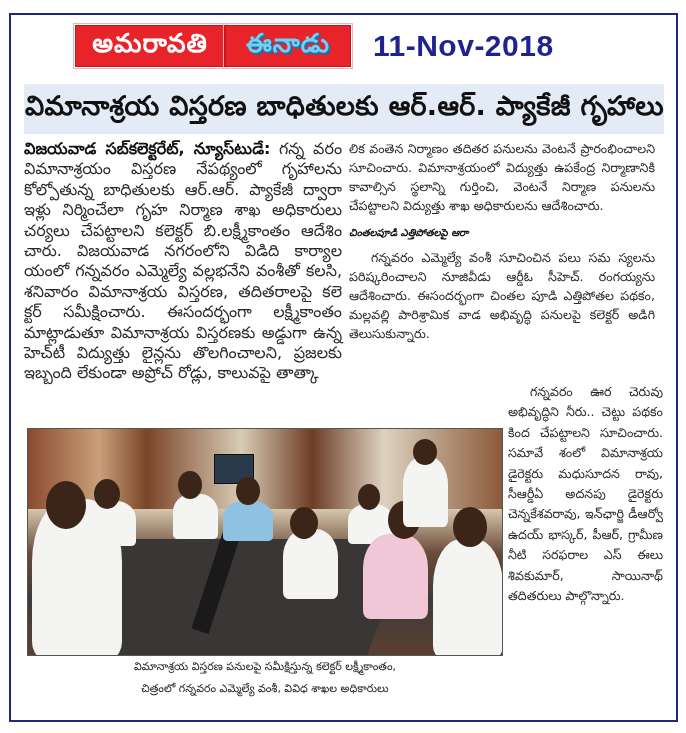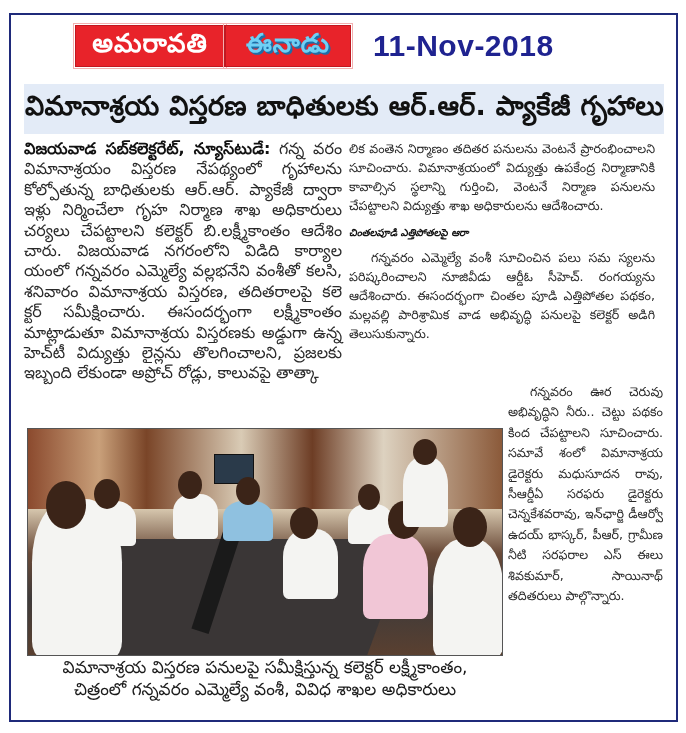--- a/index.html
+++ b/index.html
@@ -61,21 +61,21 @@
     .photo .wall { position: absolute; left: 0; top: 0; width: 100%; height: 80px;
       background: linear-gradient(90deg, #8b4a2e 0%, #c9a07a 15%, #7a4528 25%, #d9cbb5 45%, #6d3d25 60%, #ddd2c0 75%, #8b5a3a 100%); }
     .photo .tv { position: absolute; left: 186px; top: 25px; width: 40px; height: 30px; background: #2a3a4a; border: 1px solid #111; }
     .photo .table { position: absolute; left: 60px; top: 110px; width: 300px; height: 118px; background: #3a3636; transform: skewX(-20deg); }
     .photo .person { position: absolute; background: #f4f4f2; border-radius: 40% 40% 10% 10%; }
     .photo .head { position: absolute; background: #3b2418; border-radius: 50%; }
     .photo .monitor { position: absolute; left: 180px; top: 95px; width: 18px; height: 110px; background: #1a1a1a; transform: rotate(18deg); }
 
     .caption {
       position: absolute; left: 16px; top: 641px; width: 476px;
-      text-align: center; font-size: 17px; line-height: 22px; color: #1a1a1a; font-weight: 500;
+      text-align: center; font-size: 11px; line-height: 22px; color: #1a1a1a; font-weight: 500;
     }
   </style>
 </head>
 <body>
 
 <div class="frame">
 
   <div class="masthead">
     <div class="logo-box logo-amaravati">అమరావతి</div>
     <div class="logo-box logo-eenadu">ఈనాడు</div>
@@ -91,21 +91,21 @@
     <span>గన్న వరం విమానాశ్రయం విస్తరణ నేపథ్యంలో గృహాలను కోల్పోతున్న బాధితులకు ఆర్.ఆర్. ప్యాకేజీ ద్వారా ఇళ్లు నిర్మించేలా గృహ నిర్మాణ శాఖ అధికారులు చర్యలు చేపట్టాలని కలెక్టర్ బి.లక్ష్మీకాంతం ఆదేశిం చారు. విజయవాడ నగరంలోని విడిది కార్యాల యంలో గన్నవరం ఎమ్మెల్యే వల్లభనేని వంశీతో కలసి, శనివారం విమానాశ్రయ విస్తరణ, తదితరాలపై కలె క్టర్ సమీక్షించారు. ఈసందర్భంగా లక్ష్మీకాంతం మాట్లాడుతూ విమానాశ్రయ విస్తరణకు అడ్డుగా ఉన్న హెచ్‌టీ విద్యుత్తు లైన్లను తొలగించాలని, ప్రజలకు ఇబ్బంది లేకుండా అప్రోచ్ రోడ్లు, కాలువపై తాత్కా</span>
   </div>
 
   <div class="col-right">
     <p>లిక వంతెన నిర్మాణం తదితర పనులను వెంటనే ప్రారంభించాలని సూచించారు. విమానాశ్రయంలో విద్యుత్తు ఉపకేంద్ర నిర్మాణానికి కావాల్సిన స్థలాన్ని గుర్తించి, వెంటనే నిర్మాణ పనులను చేపట్టాలని విద్యుత్తు శాఖ అధికారులను ఆదేశించారు.</p>
     <h2 class="subhead">చింతలపూడి ఎత్తిపోతలపై ఆరా</h2>
     <p class="para-indent">గన్నవరం ఎమ్మెల్యే వంశీ సూచించిన పలు సమ స్యలను పరిష్కరించాలని నూజివీడు ఆర్డీఓ సీహెచ్. రంగయ్యను ఆదేశించారు. ఈసందర్భంగా చింతల పూడి ఎత్తిపోతల పథకం, మల్లవల్లి పారిశ్రామిక వాడ అభివృద్ధి పనులపై కలెక్టర్ అడిగి తెలుసుకున్నారు.</p>
   </div>
 
   <div class="col-narrow">
-    <p class="para-indent">గన్నవరం ఊర చెరువు అభివృద్ధిని నీరు.. చెట్టు పథకం కింద చేపట్టాలని సూచించారు. సమావే శంలో విమానాశ్రయ డైరెక్టరు మధుసూదన రావు, సీఆర్డీఏ సరఫరు డైరెక్టరు చెన్నకేశవరావు, ఇన్‌ఛార్జి డీఆర్వో ఉదయ్ భాస్కర్, పీఆర్, గ్రామీణ నీటి సరఫరాల ఎస్ ఈలు శివకుమార్, సాయినాథ్ తదితరులు పాల్గొన్నారు.</p>
+    <p class="para-indent">గన్నవరం ఊర చెరువు అభివృద్ధిని నీరు.. చెట్టు పథకం కింద చేపట్టాలని సూచించారు. సమావే శంలో విమానాశ్రయ డైరెక్టరు మధుసూదన రావు, సీఆర్డీఏ అదనపు డైరెక్టరు చెన్నకేశవరావు, ఇన్‌ఛార్జి డీఆర్వో ఉదయ్ భాస్కర్, పీఆర్, గ్రామీణ నీటి సరఫరాల ఎస్ ఈలు శివకుమార్, సాయినాథ్ తదితరులు పాల్గొన్నారు.</p>
   </div>
 
   <div class="photo">
     <div class="wall"></div>
     <div class="tv"></div>
     <div class="table"></div>
     <div class="monitor"></div>
     <div class="person" style="left:4px;top:70px;width:90px;height:158px;"></div>
     <div class="head" style="left:18px;top:52px;width:40px;height:48px;"></div>
     <div class="person" style="left:58px;top:72px;width:50px;height:45px;"></div>

